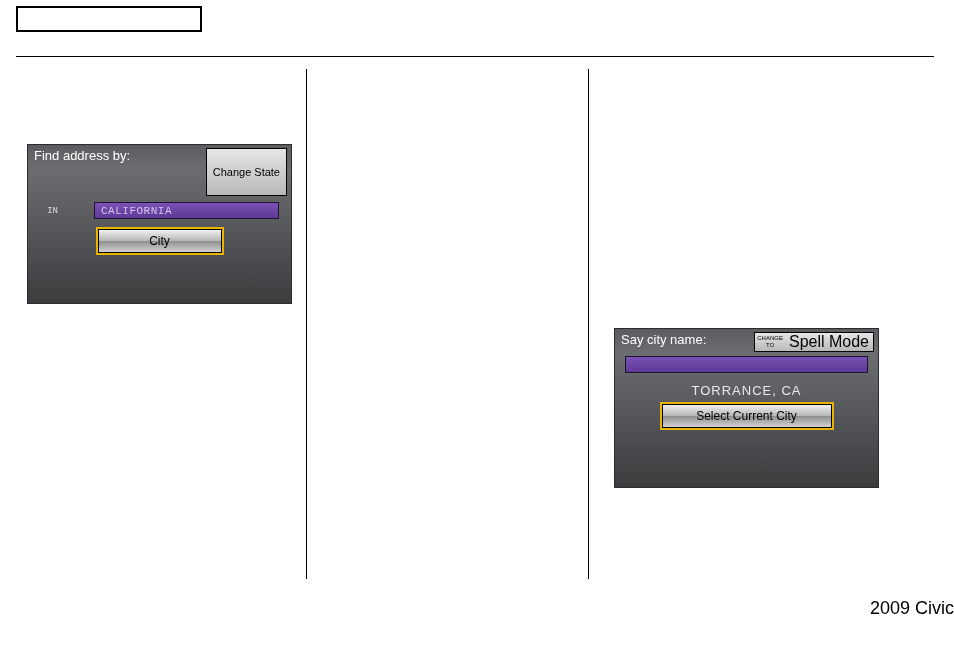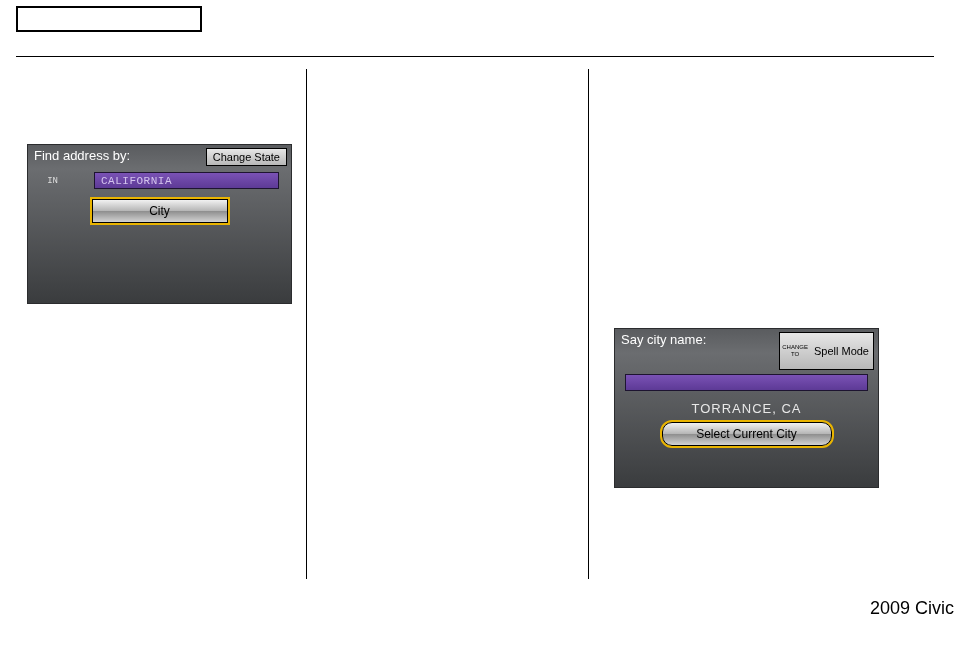--- a/index.html
+++ b/index.html
@@ -46,44 +46,44 @@
     padding: 3px 4px 2px 6px;
     font-size: 13px;
     gap: 31px;
   }
   .nav-titlebar .title { font-weight: normal; }
   .nav-btn-small {
     background: linear-gradient(180deg,#e6e6e6,#b8b8b8);
     color: #000;
     border: 1px solid #000;
     font-size: 11px;
-    padding: 1px 6px;
+    padding: 16px 6px;
     line-height: 14px;
     text-align: center;
   }
   .spell-mode-wrap { display:flex; align-items:center; border:1px solid #000; background:linear-gradient(180deg,#e6e6e6,#b8b8b8); }
   .spell-prefix { font-size:6px; line-height:7px; color:#000; padding:0 2px; text-align:center; }
-  .spell-main { font-size:11px; color:#000; padding:12px 4px; }
+  .spell-main { font-size:16px; color:#000; padding:0 4px; }
 
   .purple-field {
     background: linear-gradient(180deg,#7a52b5 0%, #5d3a96 100%);
     border: 1px solid #1d1430;
     height: 17px;
     color: #d4c4ee;
     font-size: 11px;
     display:flex; align-items:center;
     padding-left:6px;
     letter-spacing:0.5px;
   }
   .in-label { color:#ddd; font-size:9px; margin-right:4px; }
   .row-in { display:flex; align-items:center; margin: 6px 12px 10px 12px; font-family: Liberation Mono, monospace; }
 
   .steel-btn {
     margin: 6px auto;
-    width: 136px; height: 24px;
+    width: 124px; height: 24px;
     background: linear-gradient(180deg, #f1f1f1 0%, #b7b7b7 48%, #8d8d8d 50%, #d2d2d2 100%);
     border: 1px solid #1b1b1b;
     color:#000;
     font-size:12px;
     display:flex; align-items:center; justify-content:center;
   }
   .steel-btn.sel { outline: 2px solid #e9b400; outline-offset: 0; border:1px solid #000; }
 
   
   .screen1 { left: 27px; top: 144px; }
@@ -91,21 +91,21 @@
   .screen1 .row-in { margin-top:4px; }
   .screen1 .in-label { width:18px; text-align:right; }
 
   
   .screen2 { left: 614px; top: 328px; }
   .screen2 .purple-field { margin: 2px 10px 0 10px; height:17px; }
   .screen2 .current-city {
     text-align:center; font-size:13px; letter-spacing:1px;
     margin: 10px 0 4px 0; color:#e8e8e8;
   }
-  .screen2 .steel-btn { width: 170px; border-radius: 10px; }
+  .screen2 .steel-btn { width: 170px; }
 </style>
 </head>
 <body>
 
 <div class="top-box"></div>
 <div class="hr"></div>
 <div class="rule-v1"></div>
 <div class="rule-v2"></div>
 
 <div class="nav-screen screen1">

